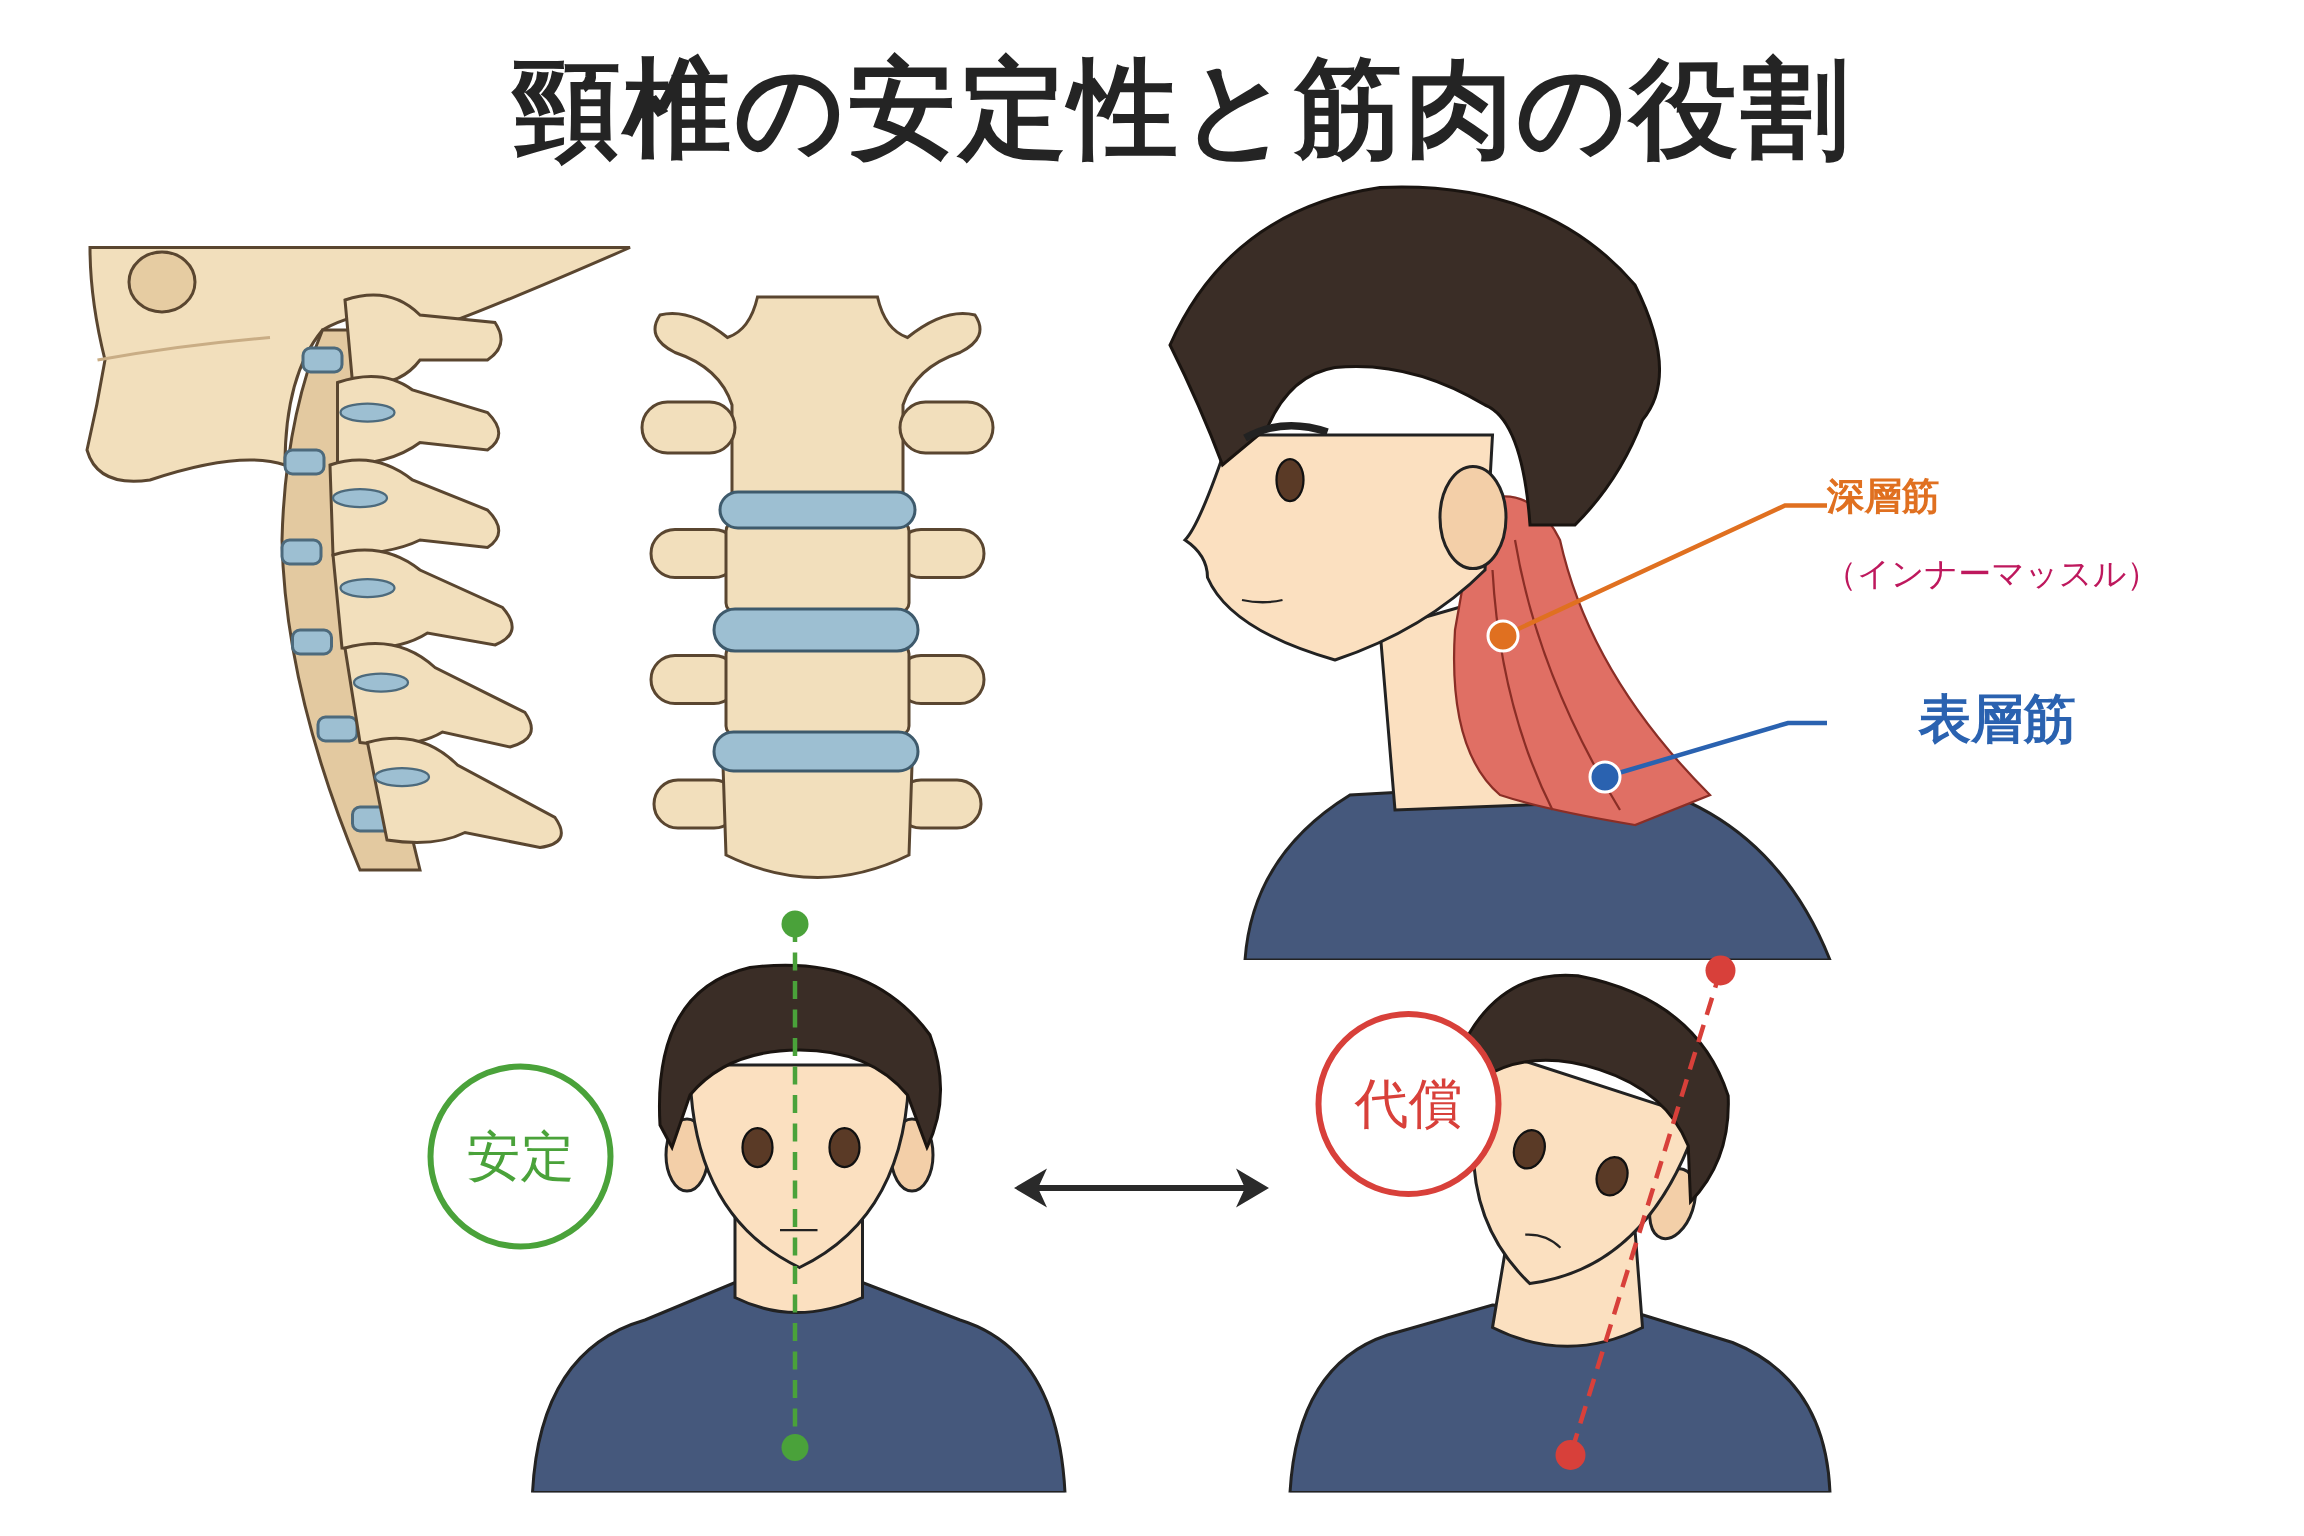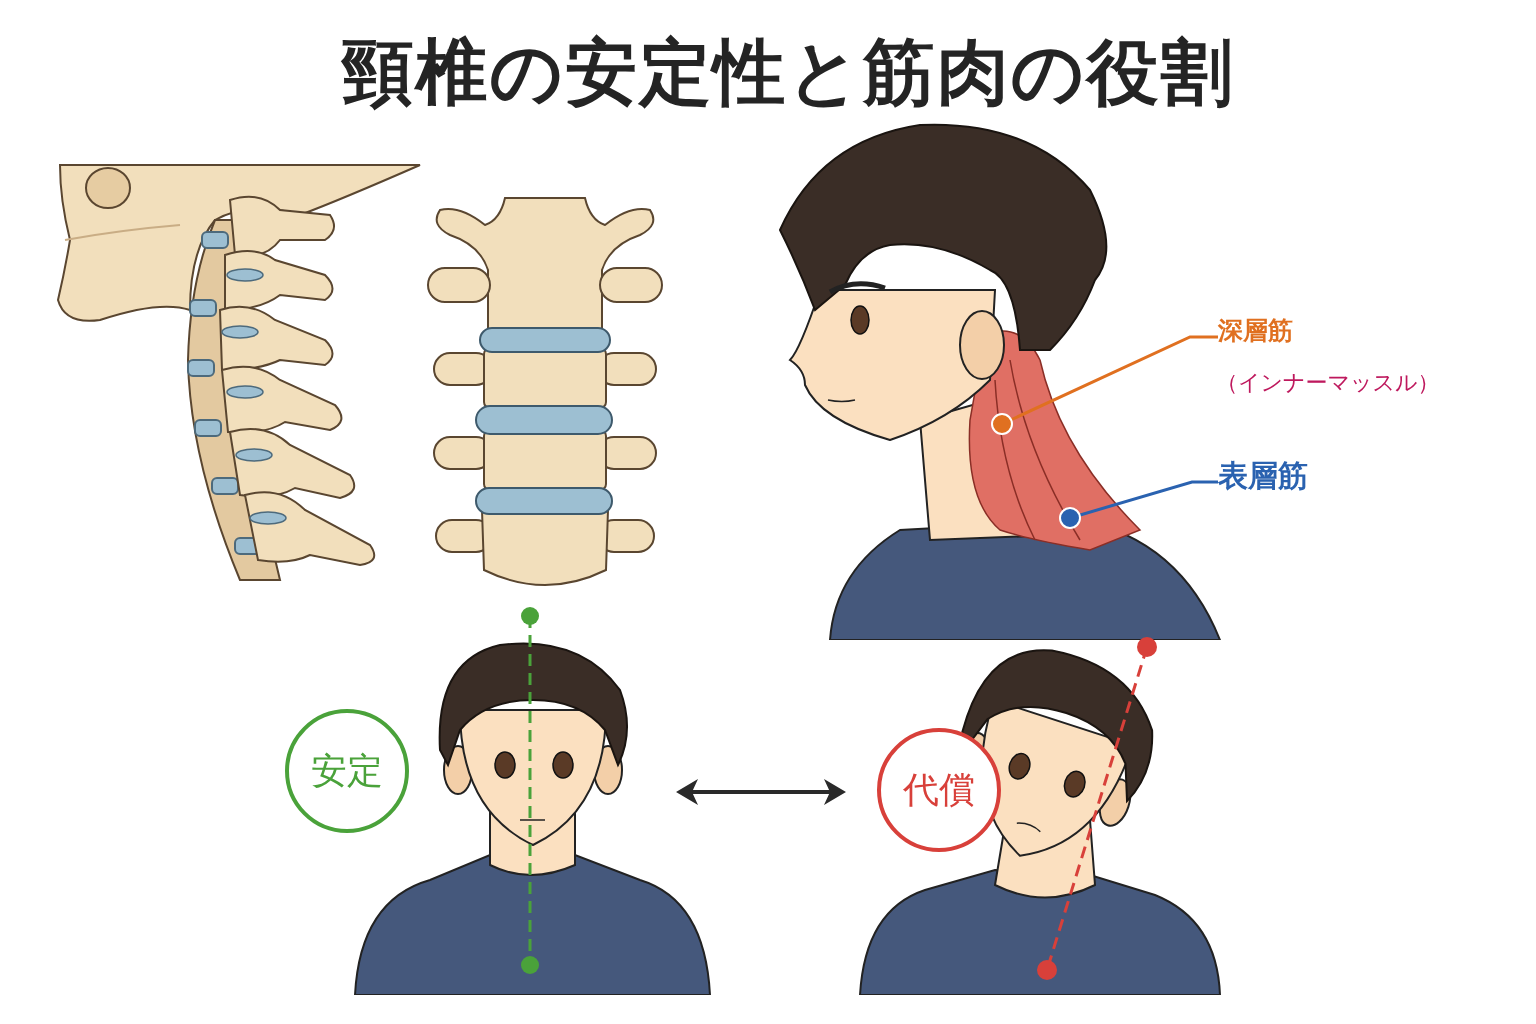--- a/index.html
+++ b/index.html
@@ -16,29 +16,29 @@
   }
   .panel { position: absolute; }
   svg { display: block; }
   .label-deep {
     position: absolute; left: 1218px; top: 314px; font-size: 25px; font-weight: bold; color: #e07020;
   }
   .label-deep-sub {
     position: absolute; left: 1216px; top: 368px; font-size: 22px; color: #be185d;
   }
   .label-surface {
-    position: absolute; left: 1218px; top: 456px; font-size: 30px; font-weight: bold; color: #2a62b0;
+    position: absolute; left: 1279px; top: 456px; font-size: 35px; font-weight: bold; color: #2a62b0;
   }
   .badge {
     position: absolute; width: 124px; height: 124px; border-radius: 50%;
     box-sizing: border-box; display: flex; align-items: center; justify-content: center;
     font-size: 36px; font-weight: normal; background: #fff;
   }
   .badge-stable { left: 285px; top: 709px; border: 4px solid #4aa23a; color: #4aa23a; }
-  .badge-comp { left: 877px; top: 728px; border: 4px solid #d8403a; color: #d8403a; }
+  .badge-comp { left: 877px; top: 674px; border: 4px solid #d8403a; color: #d8403a; }
 </style>
 </head>
 <body>
 
 <div class="title">頸椎の安定性と筋肉の役割</div>
 
 <div class="panel" style="left:40px; top:160px;">
   <svg width="400" height="440" viewBox="0 0 400 440">
 
     <path d="M20 5 L380 5 Q300 40 260 55 Q210 40 175 60 Q150 90 150 150 Q120 140 60 160 Q25 165 18 140 Q25 110 30 80 Q20 40 20 5 Z" fill="#f2dfbc" stroke="#5a4630" stroke-width="2"></path>

